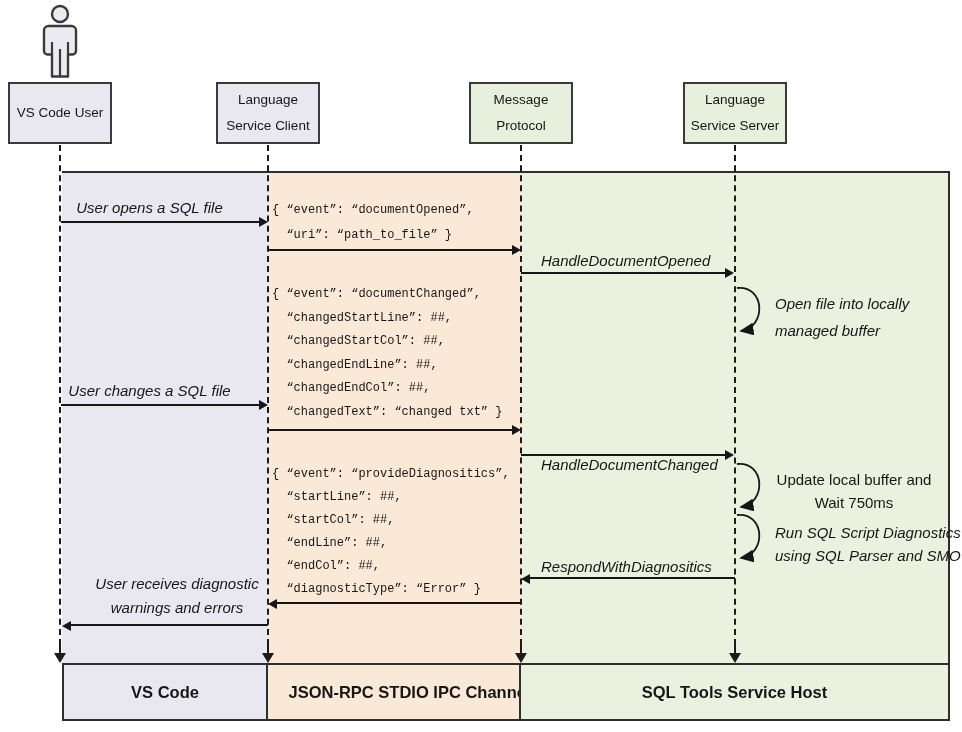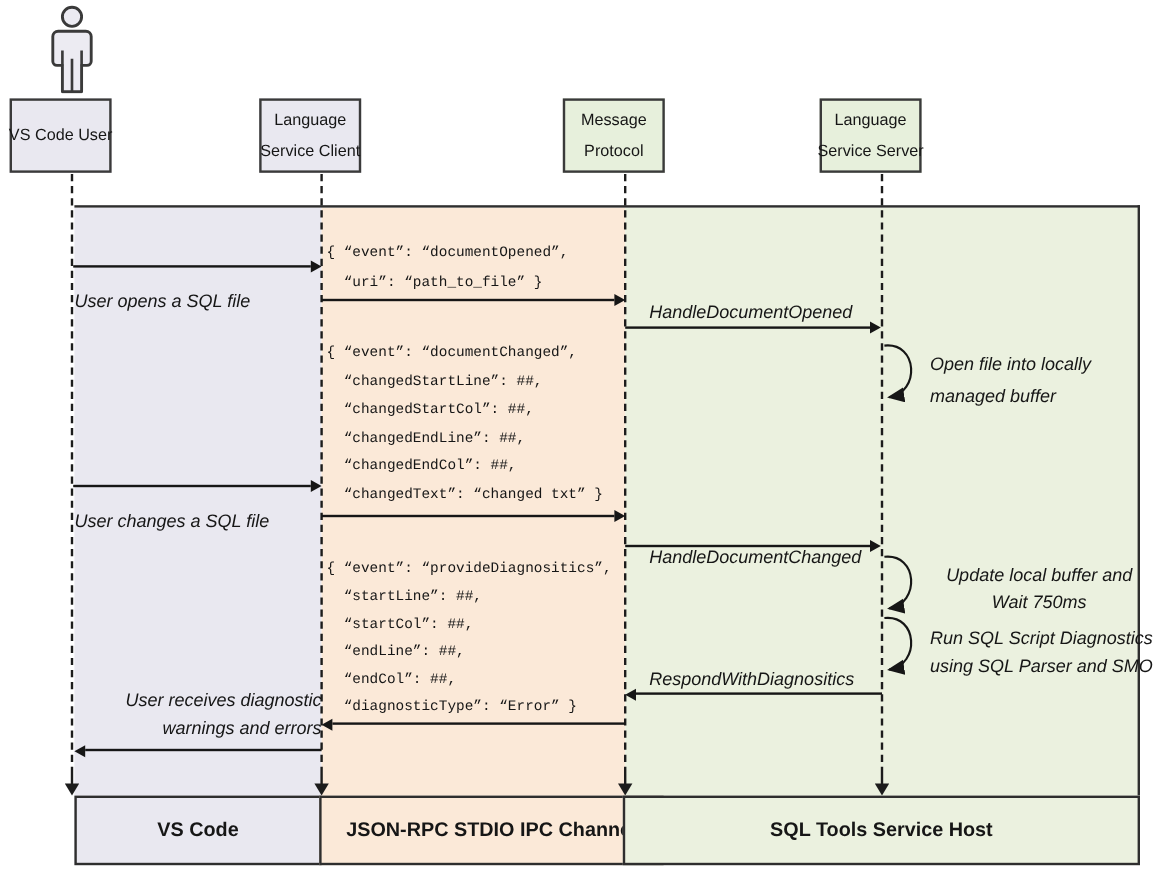--- a/index.html
+++ b/index.html
@@ -2,21 +2,21 @@
 <html><head>
 <meta charset="utf-8">
 <style>
   html,body{margin:0;padding:0;background:#ffffff;}
   .canvas{
     position:relative;width:962px;height:732px;background:#ffffff;
     font-family:"Liberation Sans",sans-serif;color:#161616;overflow:hidden;
   }
   
   .actor-box{
-    position:absolute;top:82px;width:85px;height:62px;box-sizing:border-box;
+    position:absolute;top:82px;width:104px;height:62px;box-sizing:border-box;
     border:2px solid #3a3a3a;display:flex;flex-direction:column;
     justify-content:center;align-items:center;font-size:13.5px;text-align:center;
   }
   .actor-box .ln{line-height:26px;white-space:nowrap;}
   .box-lav{background:#e9e8f0;}
   .box-grn{background:#e7f0dc;}
   
   .band{position:absolute;top:173px;height:490px;}
   .band-lav{left:62px;width:206px;background:#e9e8f0;}
   .band-pch{left:268px;width:253px;background:#fbe9d8;}
@@ -29,37 +29,37 @@
   .ll-head{position:absolute;top:653px;width:0;height:0;
     border-left:6px solid transparent;border-right:6px solid transparent;border-top:10px solid #1c1c1c;}
   
   .hline{position:absolute;height:2px;background:#161616;}
   .head-r{position:absolute;width:0;height:0;border-top:5px solid transparent;
     border-bottom:5px solid transparent;border-left:9px solid #161616;}
   .head-l{position:absolute;width:0;height:0;border-top:5px solid transparent;
     border-bottom:5px solid transparent;border-right:9px solid #161616;}
   
   .msg-label{position:absolute;font-style:italic;font-size:15px;white-space:nowrap;}
-  .center206{left:62px;width:175px;text-align:left;margin-top:44px;}
+  .center206{left:62px;width:175px;text-align:center;}
   .payload{
     position:absolute;left:272px;font-family:"Liberation Mono","DejaVu Sans Mono",monospace;
     font-weight:normal;font-size:12px;white-space:pre;
   }
   #payload-opened{top:198px;line-height:25px;}
   #payload-changed{top:283px;line-height:23.5px;}
   #payload-diag{top:463px;line-height:23px;}
   #lbl-user-opens{top:199px;}
   #lbl-handle-opened{left:541px;top:252px;}
   #note-open-file{position:absolute;left:775px;top:290px;font-style:italic;font-size:15px;line-height:27px;white-space:nowrap;}
   #lbl-user-changes{top:382px;}
   #lbl-handle-changed{left:541px;top:434px;margin-top:22px;}
-  #note-update{position:absolute;left:758px;top:468px;width:192px;text-align:center;font-style:italic;font-size:15px;line-height:23px;white-space:nowrap;margin-left:12px;}
+  #note-update{position:absolute;left:758px;top:468px;width:192px;text-align:center;font-size:15px;line-height:23px;white-space:nowrap;}
   #note-run{position:absolute;left:775px;top:521px;font-style:italic;font-size:15px;line-height:23px;white-space:nowrap;}
   #lbl-respond{left:541px;top:558px;}
-  #lbl-receives{position:absolute;left:62px;top:572px;width:206px;text-align:right;font-style:italic;font-size:15px;line-height:24px;}
+  #lbl-receives{position:absolute;left:62px;top:572px;width:206px;text-align:center;font-style:italic;font-size:15px;line-height:24px;padding-left:12px;}
   
   .footer-box{
     position:absolute;top:663px;height:58px;box-sizing:border-box;border:2px solid #2e2e2e;
     display:flex;align-items:center;justify-content:center;font-weight:bold;font-size:16.5px;white-space:nowrap;
   }
   #footer-vscode{left:62px;width:206px;background:#e9e8f0;}
   #footer-jsonrpc{left:266px;width:287px;background:#fbe9d8;}
   #footer-sqltools{left:519px;width:431px;background:#ebf1df;}
   .overlay{position:absolute;left:0;top:0;pointer-events:none;}
 </style>

